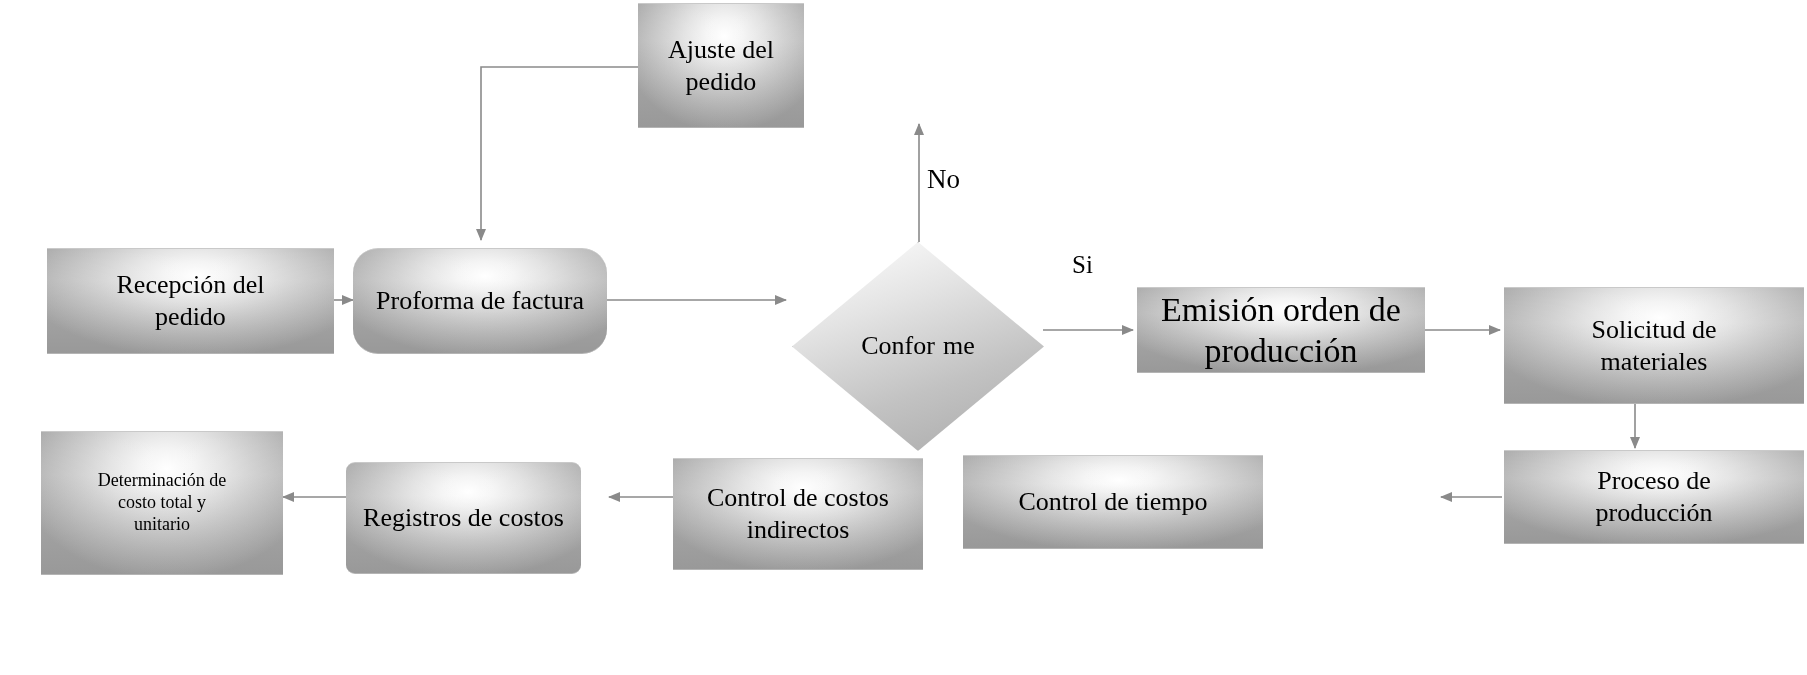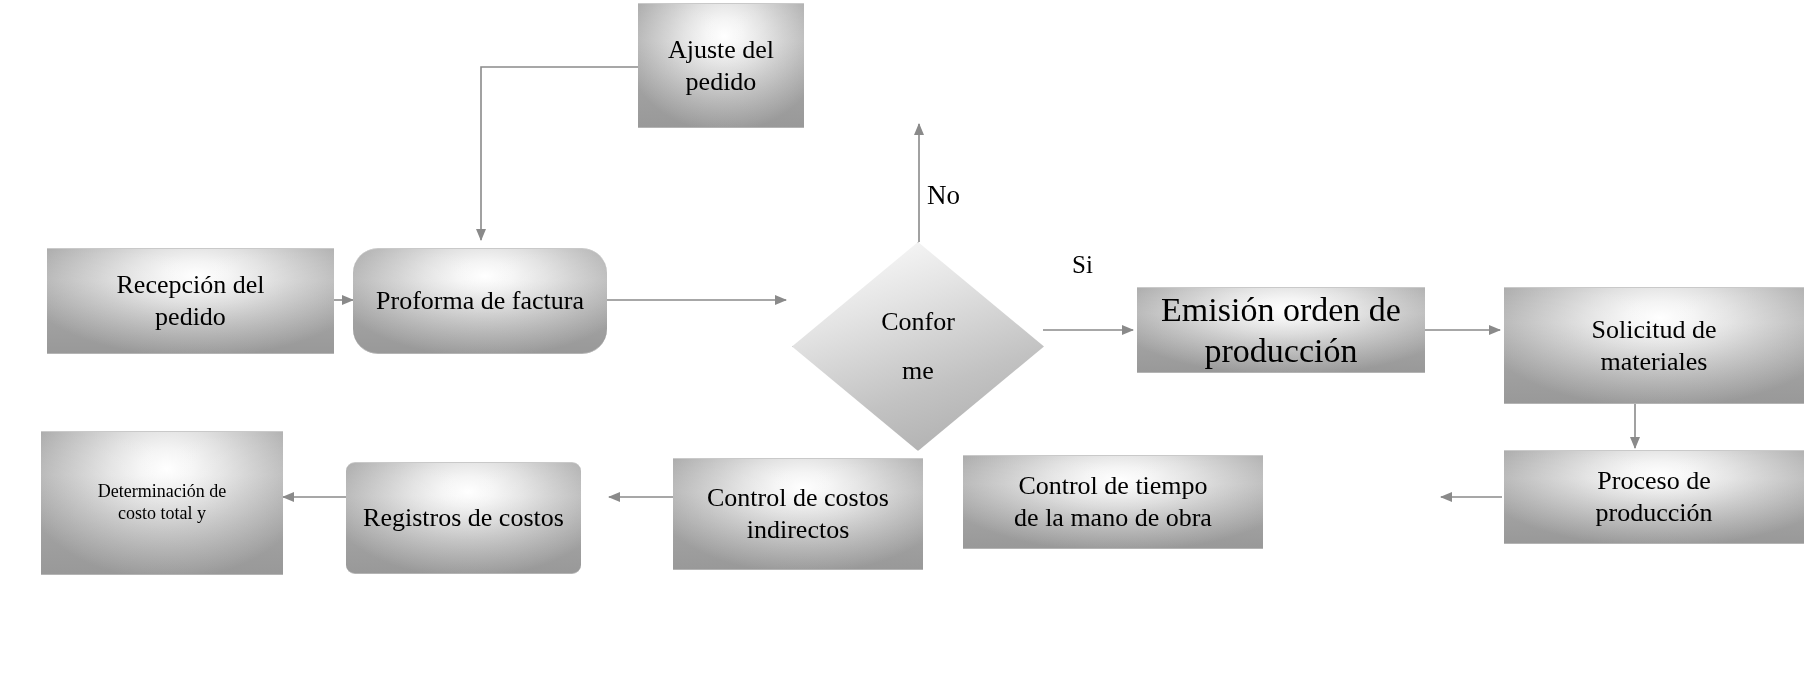--- a/index.html
+++ b/index.html
@@ -80,21 +80,20 @@
     border: 1px solid #c4c4c4;
     box-sizing: border-box;
     clip-path: polygon(50% 0%, 100% 50%, 50% 100%, 0% 50%);
   }
   .diamond-label {
     position: absolute;
     left: 0; top: 0;
     width: 100%;
     height: 100%;
     display: flex;
-    flex-direction: column;
     align-items: center;
     justify-content: center;
     text-align: center;
     color: #000;
     line-height: 1.55;
     z-index: 2;
     gap: 8px;
   }
   .edge-label {
     position: absolute;
@@ -158,21 +157,21 @@
   </div>
 
   <div class="diamond-wrap" style="left:792px; top:242px; width:252px; height:209px;">
     <div class="diamond-shape"></div>
     <div class="diamond-label" style="font-size:26px;">
       <div>Confor</div>
       <div>me</div>
     </div>
   </div>
 
-  <div class="edge-label" style="left:927px; top:180px; font-size:27px;">No</div>
+  <div class="edge-label" style="left:927px; top:164px; font-size:27px;">No</div>
 
   <div class="edge-label" style="left:1072px; top:251px; font-size:25px;">Si</div>
 
   <div class="node box" style="left:1137px; top:287px; width:288px; height:86px; font-size:34px;">
     <div class="label">
       <div>Emisión orden de</div>
       <div>producción</div>
     </div>
   </div>
 
@@ -186,21 +185,20 @@
   <div class="node box" style="left:1504px; top:450px; width:300px; height:94px; font-size:26px;">
     <div class="label">
       <div>Proceso de</div>
       <div>producción</div>
     </div>
   </div>
 
   <div class="node box" style="left:963px; top:455px; width:300px; height:94px; font-size:26px;">
     <div class="label">
       <div>Control de tiempo</div>
-      <div>de la mano de obra</div>
     </div>
   </div>
 
   <div class="node box" style="left:673px; top:458px; width:250px; height:112px; font-size:26px;">
     <div class="label">
       <div>Control de costos</div>
       <div>indirectos</div>
     </div>
   </div>
 
@@ -208,16 +206,17 @@
               top:462px; height:112px;border-radius:9px;">
     <div class="label">
       <div>Registros de costos</div>
     </div>
   </div>
 
   <div class="node box" style="left:41px; top:431px; width:242px; height:144px; font-size:18px;">
     <div class="label">
       <div>Determinación de</div>
       <div>costo total y</div>
+      <div>unitario</div>
     </div>
   </div>
 
 </div>
 
 </body></html>

